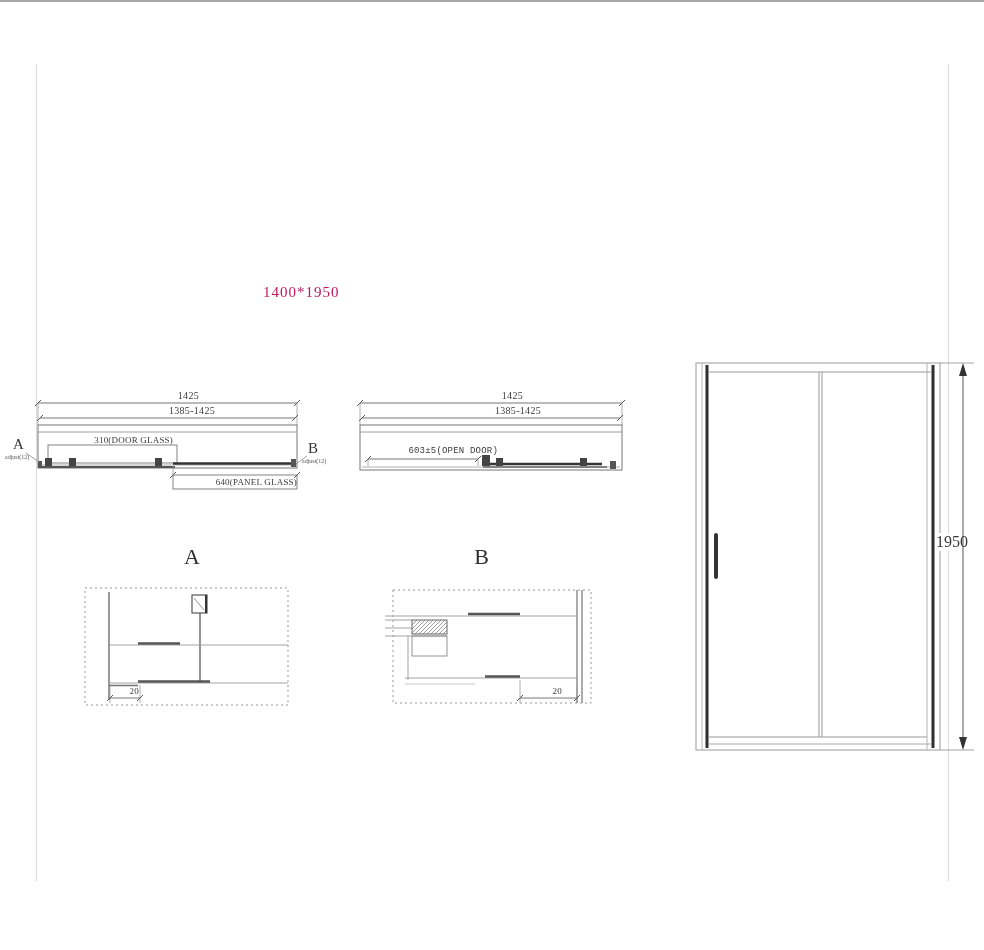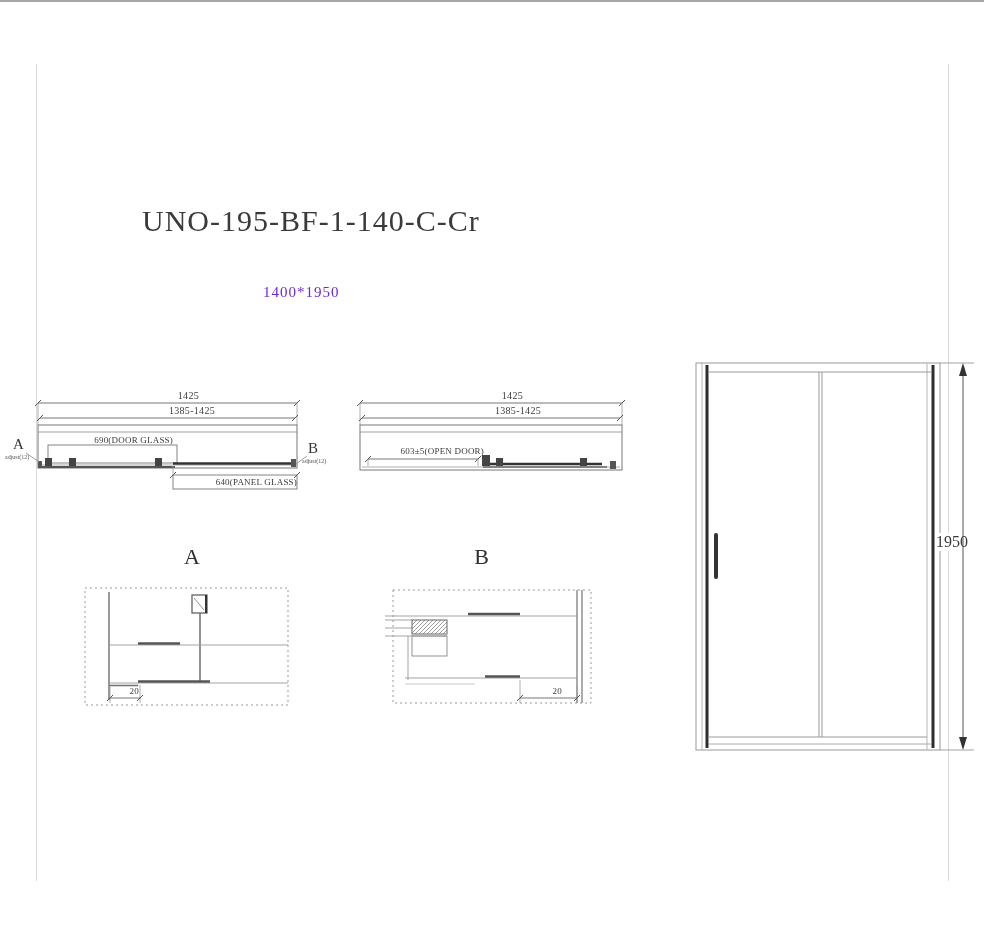--- a/index.html
+++ b/index.html
@@ -19,22 +19,21 @@
 </head>
 <body>
 
 <div id="canvas">
 
   <div class="abs hairline" style="left:0;top:63;width:984px;height:2px;"></div>
   <div class="abs hairline" style="left:0;top:881;width:984px;height:2px;"></div>
   <div class="abs softline" style="left:36px;top:64px;width:1px;height:817px;"></div>
   <div class="abs softline" style="left:948px;top:64px;width:1px;height:817px;"></div>
 
-  <div class="abs" style="left:142px;top:204px;font-size:30px;letter-spacing:1px;color:#3a3a3a;">UNO-195-BF-1-140-C-Cr</div>
-  <div class="abs" style="left:263px;top:284px;font-size:15px;letter-spacing:1px;color:#6d28d9;">1400*1950</div>
+  <div class="abs" style="left:263px;top:284px;font-size:15px;letter-spacing:1px;color:#be185d;">1400*1950</div>
 
   <div class="abs" style="left:5px;top:385px;width:330px;height:122px;">
     <svg width="330" height="122" viewBox="0 0 330 122">
 
       <line x1="33" y1="18" x2="292" y2="18" stroke="#777" stroke-width="1"></line>
       <line x1="30" y1="21" x2="36" y2="15" stroke="#555" stroke-width="1"></line>
       <line x1="289" y1="21" x2="295" y2="15" stroke="#555" stroke-width="1"></line>
       <line x1="33" y1="18" x2="33" y2="40" stroke="#999" stroke-width="0.8"></line>
       <line x1="292" y1="18" x2="292" y2="40" stroke="#999" stroke-width="0.8"></line>
 
@@ -60,21 +59,21 @@
       <rect x="168" y="90" width="124" height="14" fill="none" stroke="#777" stroke-width="0.9"></rect>
       <line x1="165" y1="93" x2="171" y2="87" stroke="#555" stroke-width="1"></line>
       <line x1="289" y1="93" x2="295" y2="87" stroke="#555" stroke-width="1"></line>
       <line x1="168" y1="81" x2="168" y2="90" stroke="#999" stroke-width="0.8"></line>
 
       <line x1="21" y1="68" x2="34" y2="77" stroke="#888" stroke-width="0.8"></line>
       <line x1="302" y1="71" x2="291" y2="79" stroke="#888" stroke-width="0.8"></line>
     </svg>
     <div class="abs dimtext ctr" style="left:130px;top:5px;width:64px;">1425</div>
     <div class="abs dimtext ctr" style="left:110px;top:20px;width:100px;">1385-1425</div>
-    <div class="abs dimtext-sm ctr" style="left:48px;top:50px;width:120px;">690(DOOR GLASS)</div>
+    <div class="abs dimtext-sm ctr" style="left:48px;top:50px;width:120px;">310(DOOR GLASS)</div>
     <div class="abs dimtext-sm ctr" style="left:168px;top:92px;width:124px;">640(PANEL GLASS)</div>
     <div class="abs marker" style="left:8px;top:51px;">A</div>
     <div class="abs tinytext" style="left:0px;top:69px;">adjust(12)</div>
     <div class="abs marker" style="left:303px;top:55px;">B</div>
     <div class="abs tinytext" style="left:297px;top:73px;">adjust(12)</div>
   </div>
 
   <div class="abs" style="left:352px;top:385px;width:285px;height:122px;">
     <svg width="285" height="122" viewBox="0 0 285 122">
 
@@ -101,21 +100,21 @@
       <line x1="138" y1="79" x2="250" y2="79" stroke="#333" stroke-width="2.4"></line>
       <line x1="131" y1="82" x2="255" y2="82" stroke="#666" stroke-width="1.5"></line>
 
       <rect x="130" y="70" width="8" height="11" fill="#444"></rect>
       <rect x="144" y="73" width="7" height="8" fill="#444"></rect>
       <rect x="228" y="73" width="7" height="8" fill="#444"></rect>
       <rect x="258" y="76" width="6" height="8" fill="#555"></rect>
     </svg>
     <div class="abs dimtext ctr" style="left:107px;top:5px;width:64px;">1425</div>
     <div class="abs dimtext ctr" style="left:89px;top:20px;width:100px;">1385-1425</div>
-    <div class="abs dimtext-sm ctr" style="left:16px;top:61px;width:116px;">603±5(OPEN DOOR)</div>
+    <div class="abs dimtext-sm ctr" style="left:30px;top:61px;width:116px;font-family:Liberation Mono, monospace;">603±5(OPEN DOOR)</div>
   </div>
 
   <div class="abs" style="left:80px;top:540px;width:230px;height:175px;">
     <div class="abs detail-label ctr" style="left:96px;top:4px;width:24px;">A</div>
     <svg width="230" height="175" viewBox="0 0 230 175">
       <rect x="5" y="48" width="203" height="117" fill="none" stroke="#999" stroke-width="1" stroke-dasharray="2,3"></rect>
 
       <line x1="29" y1="52" x2="29" y2="160" stroke="#999" stroke-width="2"></line>
 
       <rect x="112" y="55" width="15" height="18" fill="none" stroke="#555" stroke-width="1.2"></rect>

